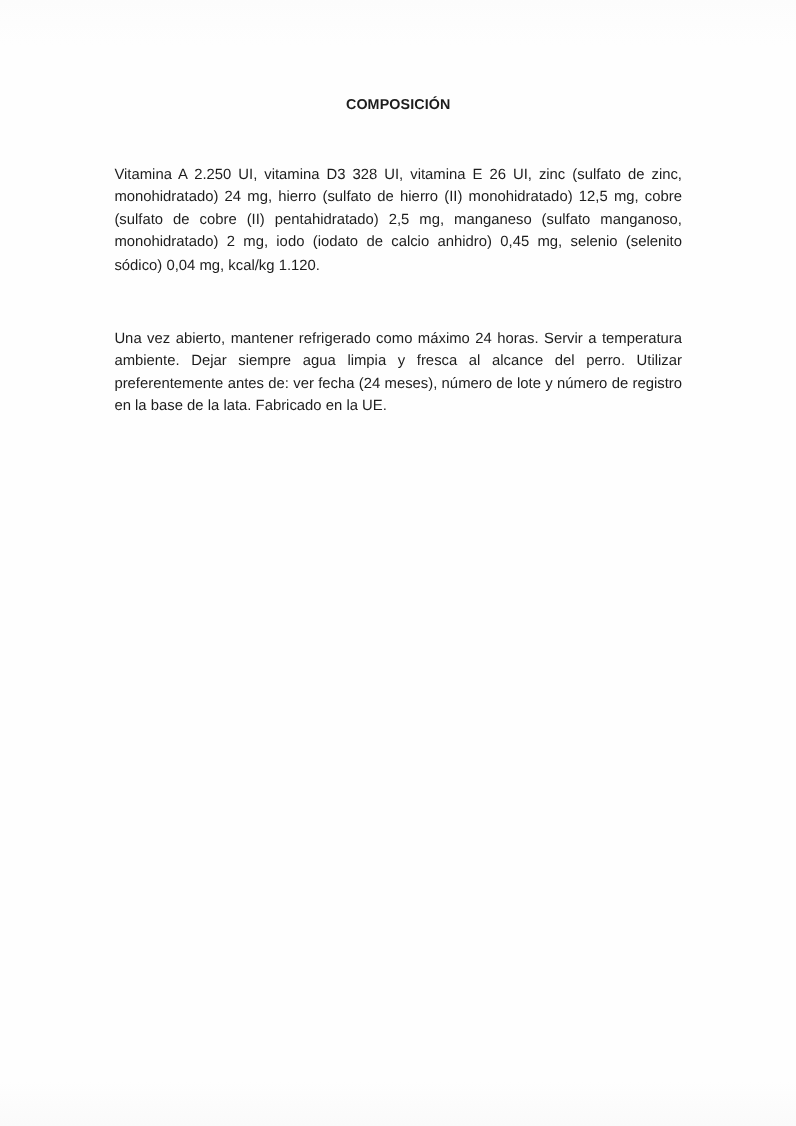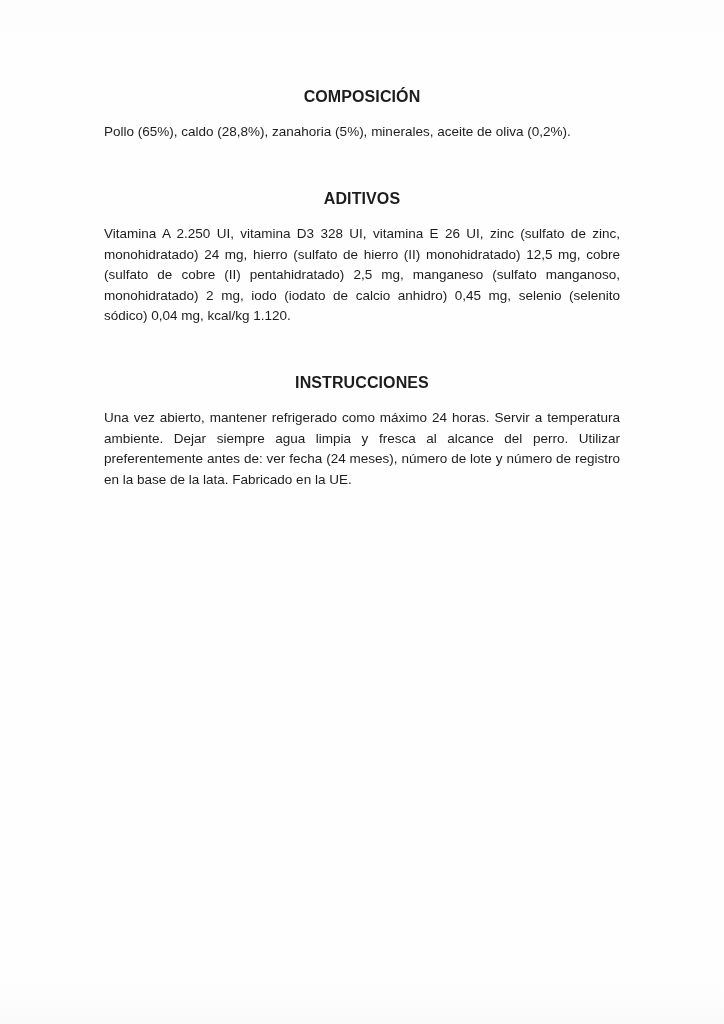--- a/index.html
+++ b/index.html
@@ -19,49 +19,46 @@
     width: 724px;
     height: 1024px;
     padding: 87px 104px 0 104px;
     background: linear-gradient(180deg, #fcfcfc 0%, #fefefe 4%, #fefefe 96%, #fafafa 100%);
   }
   .doc-section {
     margin: 0 0 46px 0;
   }
   .doc-heading {
     margin: 0 0 16px 0;
-    font-size: 16px;
+    font-size: 13px;
     line-height: 1.2;
     font-weight: 700;
     text-align: center;
     letter-spacing: 0.1px;
   }
   .doc-body {
     margin: 0;
     font-size: 13.5px;
     line-height: 20.6px;
     text-align: justify;
   }
 </style>
 </head>
 <body>
 
 <div class="page">
 
   <section class="doc-section">
     <h2 class="doc-heading">COMPOSICIÓN</h2>
-    <p class="doc-body">Pollo (65%), caldo (28,8%), zanahoria (5%), minerales, aceite de oliva (0,2%).</p>
   </section>
 
   <section class="doc-section">
   </section>
 
   <section class="doc-section">
-    <h2 class="doc-heading">ADITIVOS</h2>
     <p class="doc-body">Vitamina A 2.250 UI, vitamina D3 328 UI, vitamina E 26 UI, zinc (sulfato de zinc, monohidratado) 24 mg, hierro (sulfato de hierro (II) monohidratado) 12,5 mg, cobre (sulfato de cobre (II) pentahidratado) 2,5 mg, manganeso (sulfato manganoso, monohidratado) 2 mg, iodo (iodato de calcio anhidro) 0,45 mg, selenio (selenito sódico) 0,04 mg, kcal/kg 1.120.</p>
   </section>
 
   <section class="doc-section">
-    <h2 class="doc-heading">INSTRUCCIONES</h2>
     <p class="doc-body">Una vez abierto, mantener refrigerado como máximo 24 horas. Servir a temperatura ambiente. Dejar siempre agua limpia y fresca al alcance del perro. Utilizar preferentemente antes de: ver fecha (24 meses), número de lote y número de registro en la base de la lata. Fabricado en la UE.</p>
   </section>
 
 </div>
 
 </body></html>

